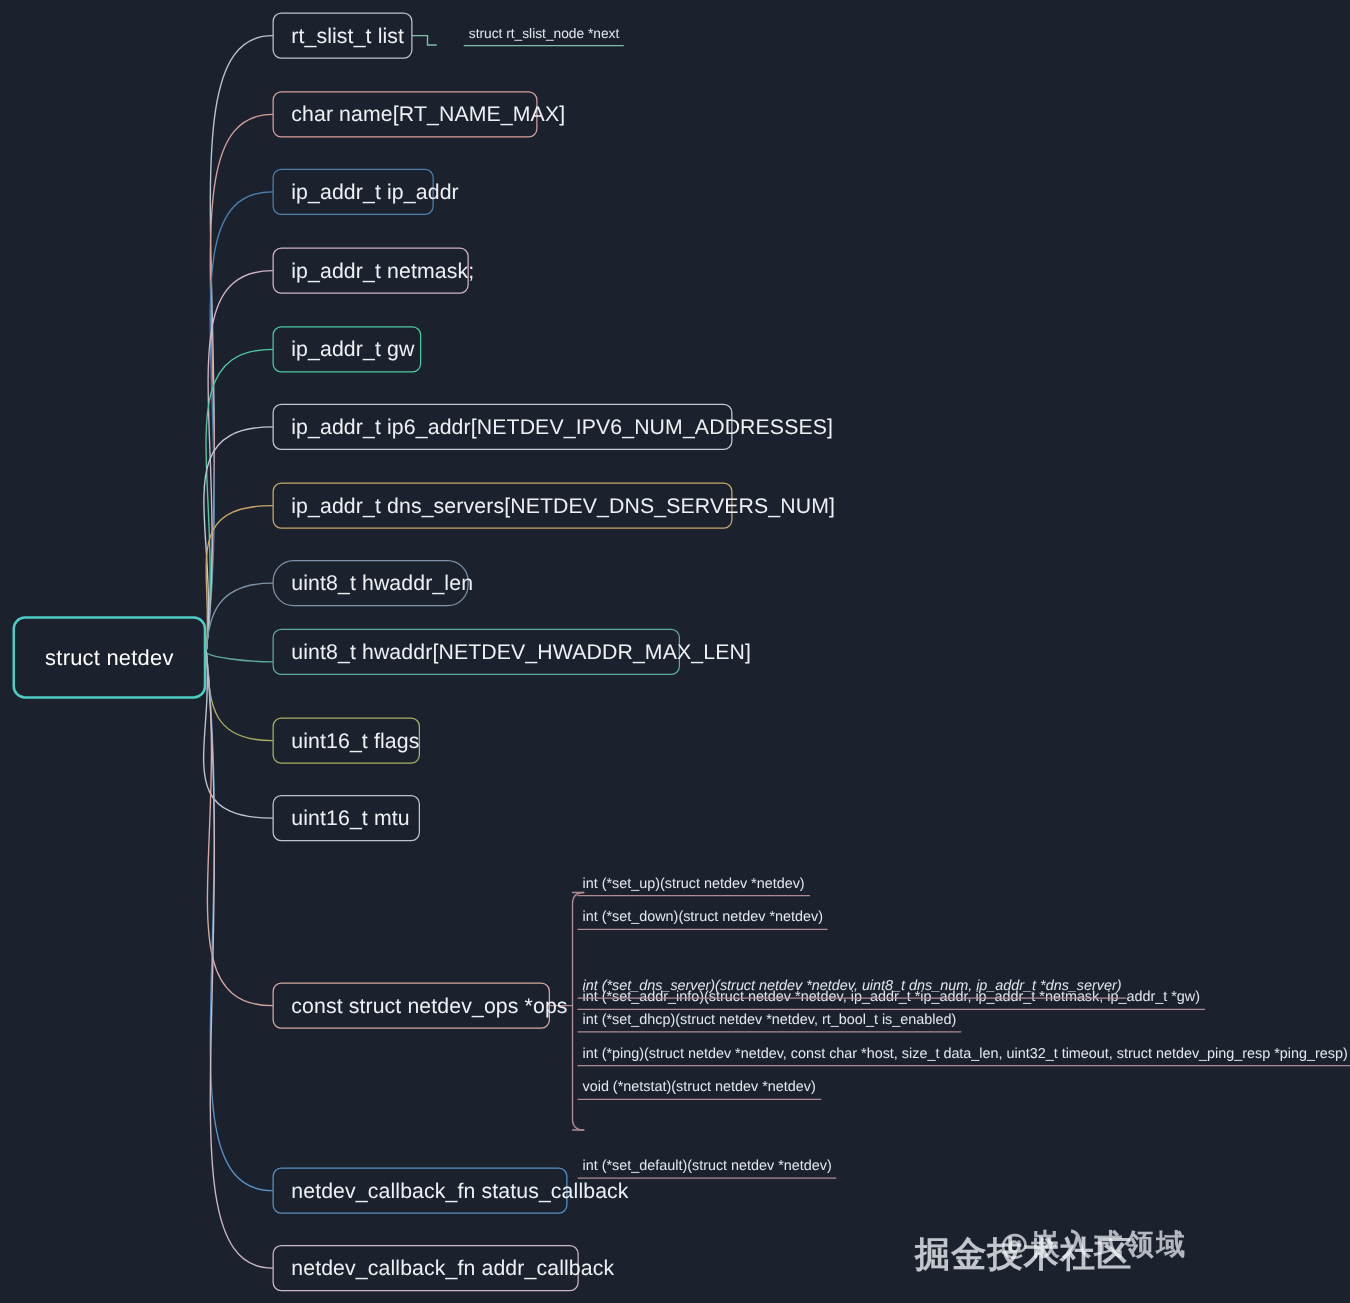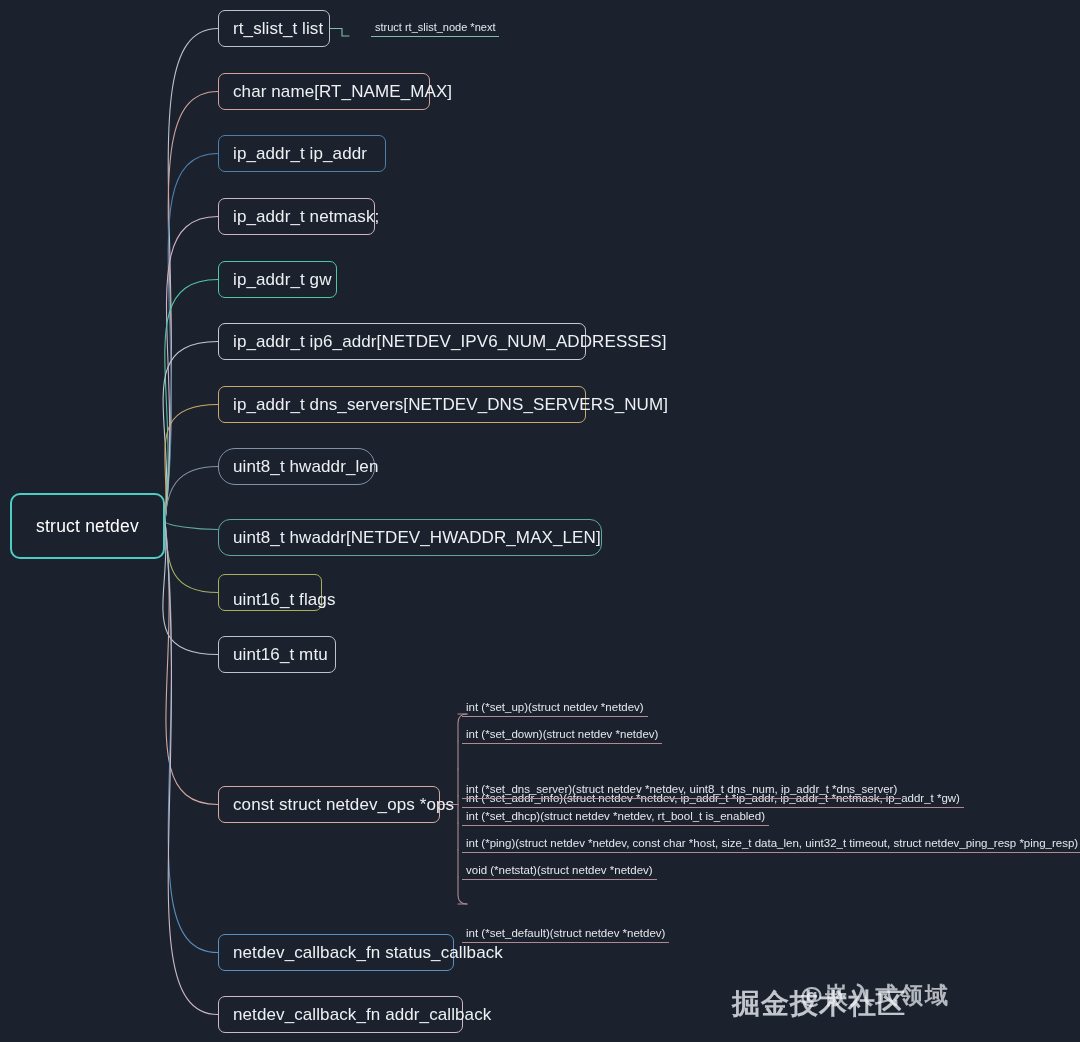--- a/index.html
+++ b/index.html
@@ -135,61 +135,61 @@
     <span class="label">struct netdev</span>
   </div>
 
   <div id="branch-host">
       <div class="node branch" style="left: 218px; top: 10px; width: 112px; border-color: rgb(185, 196, 207);">
         <span class="label">rt_slist_t list</span>
       </div>
       <div class="node branch" style="left: 218px; top: 73px; width: 212px; border-color: rgb(212, 160, 154);">
         <span class="label">char name[RT_NAME_MAX]</span>
       </div>
-      <div class="node branch" style="left: 218px; top: 135px; width: 168px; border-color: rgb(79, 127, 171);">
+      <div class="node branch" style="left: 218px; top: 135px; width: 129px; border-color: rgb(79, 127, 171);">
         <span class="label">ip_addr_t ip_addr</span>
       </div>
       <div class="node branch" style="left: 218px; top: 198px; width: 157px; border-color: rgb(210, 179, 198);">
         <span class="label">ip_addr_t netmask;</span>
       </div>
       <div class="node branch" style="left: 218px; top: 261px; width: 119px; border-color: rgb(78, 201, 160);">
         <span class="label">ip_addr_t gw</span>
       </div>
       <div class="node branch" style="left: 218px; top: 323px; width: 368px; border-color: rgb(195, 202, 212);">
         <span class="label">ip_addr_t ip6_addr[NETDEV_IPV6_NUM_ADDRESSES]</span>
       </div>
       <div class="node branch" style="left: 218px; top: 386px; width: 368px; border-color: rgb(201, 169, 106);">
         <span class="label">ip_addr_t dns_servers[NETDEV_DNS_SERVERS_NUM]</span>
       </div>
       <div class="node branch" style="left: 218px; top: 448px; width: 157px; border-color: rgb(127, 146, 166); border-radius: 17px;">
         <span class="label">uint8_t hwaddr_len</span>
       </div>
-      <div class="node branch" style="left: 218px; top: 519px; width: 384px; border-color: rgb(95, 168, 160); border-radius: 12px;">
+      <div class="node branch" style="left: 218px; top: 503px; width: 326px; border-color: rgb(95, 168, 160);">
         <span class="label">uint8_t hwaddr[NETDEV_HWADDR_MAX_LEN]</span>
       </div>
-      <div class="node branch" style="left: 218px; top: 574px; width: 104px; border-color: rgb(168, 176, 96); align-items: flex-end;">
+      <div class="node branch" style="left: 218px; top: 574px; width: 118px; border-color: rgb(168, 176, 96);">
         <span class="label">uint16_t flags</span>
       </div>
       <div class="node branch" style="left: 218px; top: 636px; width: 118px; border-color: rgb(188, 197, 207);">
         <span class="label">uint16_t mtu</span>
       </div>
       <div class="node branch" style="left: 218px; top: 786px; width: 222px; border-color: rgb(212, 169, 160);">
         <span class="label">const struct netdev_ops *ops</span>
       </div>
       <div class="node branch" style="left: 218px; top: 934px; width: 236px; border-color: rgb(90, 143, 192);">
         <span class="label">netdev_callback_fn status_callback</span>
       </div>
       <div class="node branch" style="left: 218px; top: 996px; width: 245px; border-color: rgb(205, 185, 196);">
         <span class="label">netdev_callback_fn addr_callback</span>
       </div>
       <div class="leaf green-underline" style="left: 355px; top: 20px; border-bottom-color: rgb(127, 191, 168); margin-left: 16px;">struct rt_slist_node *next</div>
       <div class="leaf" style="left: 462px; top: 700px; border-bottom-color: rgb(176, 138, 146);">int (*set_up)(struct netdev *netdev)</div>
       <div class="leaf" style="left: 462px; top: 727px; border-bottom-color: rgb(176, 138, 146);">int (*set_down)(struct netdev *netdev)</div>
       <div class="leaf" style="left: 462px; top: 791px; border-bottom-color: rgb(176, 138, 146);">int (*set_addr_info)(struct netdev *netdev, ip_addr_t *ip_addr, ip_addr_t *netmask, ip_addr_t *gw)</div>
-      <div class="leaf" style="left: 462px; top: 782px; border-bottom-color: rgb(176, 138, 146);">int (*set_dns_server)(struct netdev *netdev, uint8_t dns_num, ip_addr_t *dns_server)</div>
+      <div class="leaf" style="left: 462px; top: 782px; border-bottom-color: rgb(176, 138, 146); font-style: italic;">int (*set_dns_server)(struct netdev *netdev, uint8_t dns_num, ip_addr_t *dns_server)</div>
       <div class="leaf" style="left: 462px; top: 809px; border-bottom-color: rgb(176, 138, 146);">int (*set_dhcp)(struct netdev *netdev, rt_bool_t is_enabled)</div>
       <div class="leaf" style="left: 462px; top: 836px; border-bottom-color: rgb(176, 138, 146);">int (*ping)(struct netdev *netdev, const char *host, size_t data_len, uint32_t timeout, struct netdev_ping_resp *ping_resp)</div>
       <div class="leaf" style="left: 462px; top: 863px; border-bottom-color: rgb(176, 138, 146);">void (*netstat)(struct netdev *netdev)</div>
       <div class="leaf" style="left: 462px; top: 926px; border-bottom-color: rgb(176, 138, 146);">int (*set_default)(struct netdev *netdev)</div>
     </div>
 
   <div class="watermark wm-a">掘金技术社区</div>
   <div class="watermark wm-b">@嵌入式领域</div>
 </div>
 

